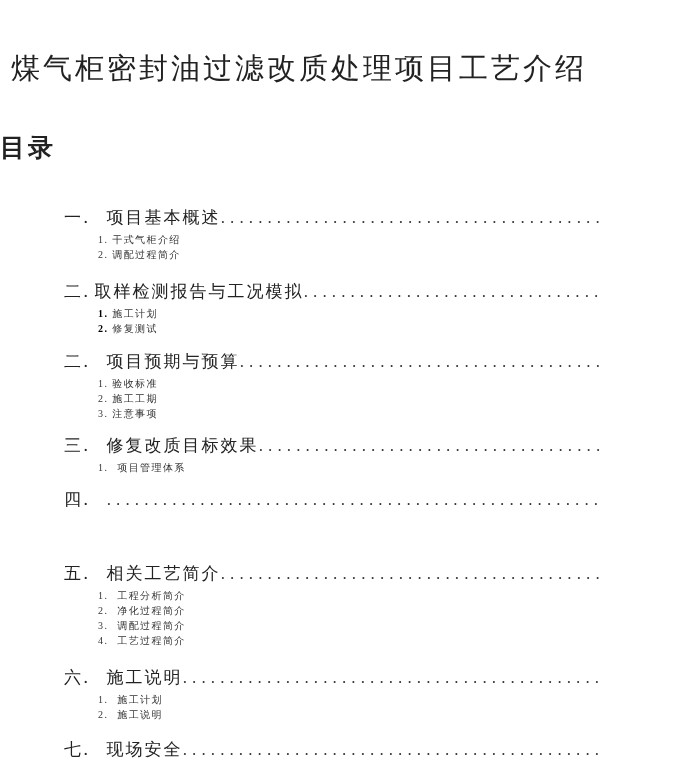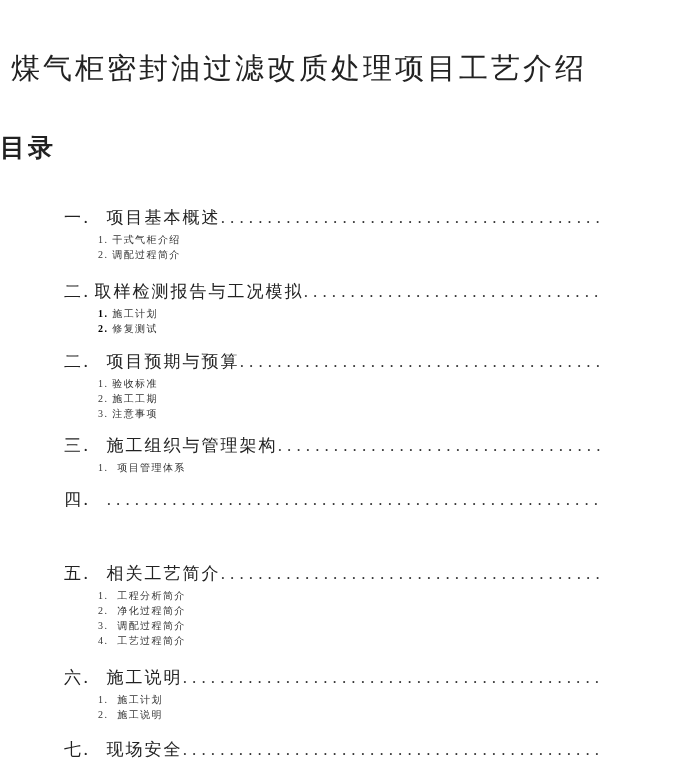--- a/index.html
+++ b/index.html
@@ -144,21 +144,21 @@
     <div class="sub-list">
       <div class="sub-item"><span class="num">1.</span><span>验收标准</span></div>
       <div class="sub-item"><span class="num">2.</span><span>施工工期</span></div>
       <div class="sub-item"><span class="num">3.</span><span>注意事项</span></div>
     </div>
   </div>
 
   <div class="section" style="height:54px;">
     <div class="section-row">
       <span class="section-num" style="margin-right:16px;">三.</span>
-      <span class="section-label">施工组织与管理架构</span>
+      <span class="section-label">修复改质目标效果</span>
       <span class="leader"></span>
     </div>
     <div class="sub-list">
       <div class="sub-item wide"><span class="num">1.</span><span>项目管理体系</span></div>
     </div>
   </div>
 
   <div class="section" style="height:74px;">
     <div class="section-row">
       <span class="section-num" style="margin-right:16px;">四.</span>

